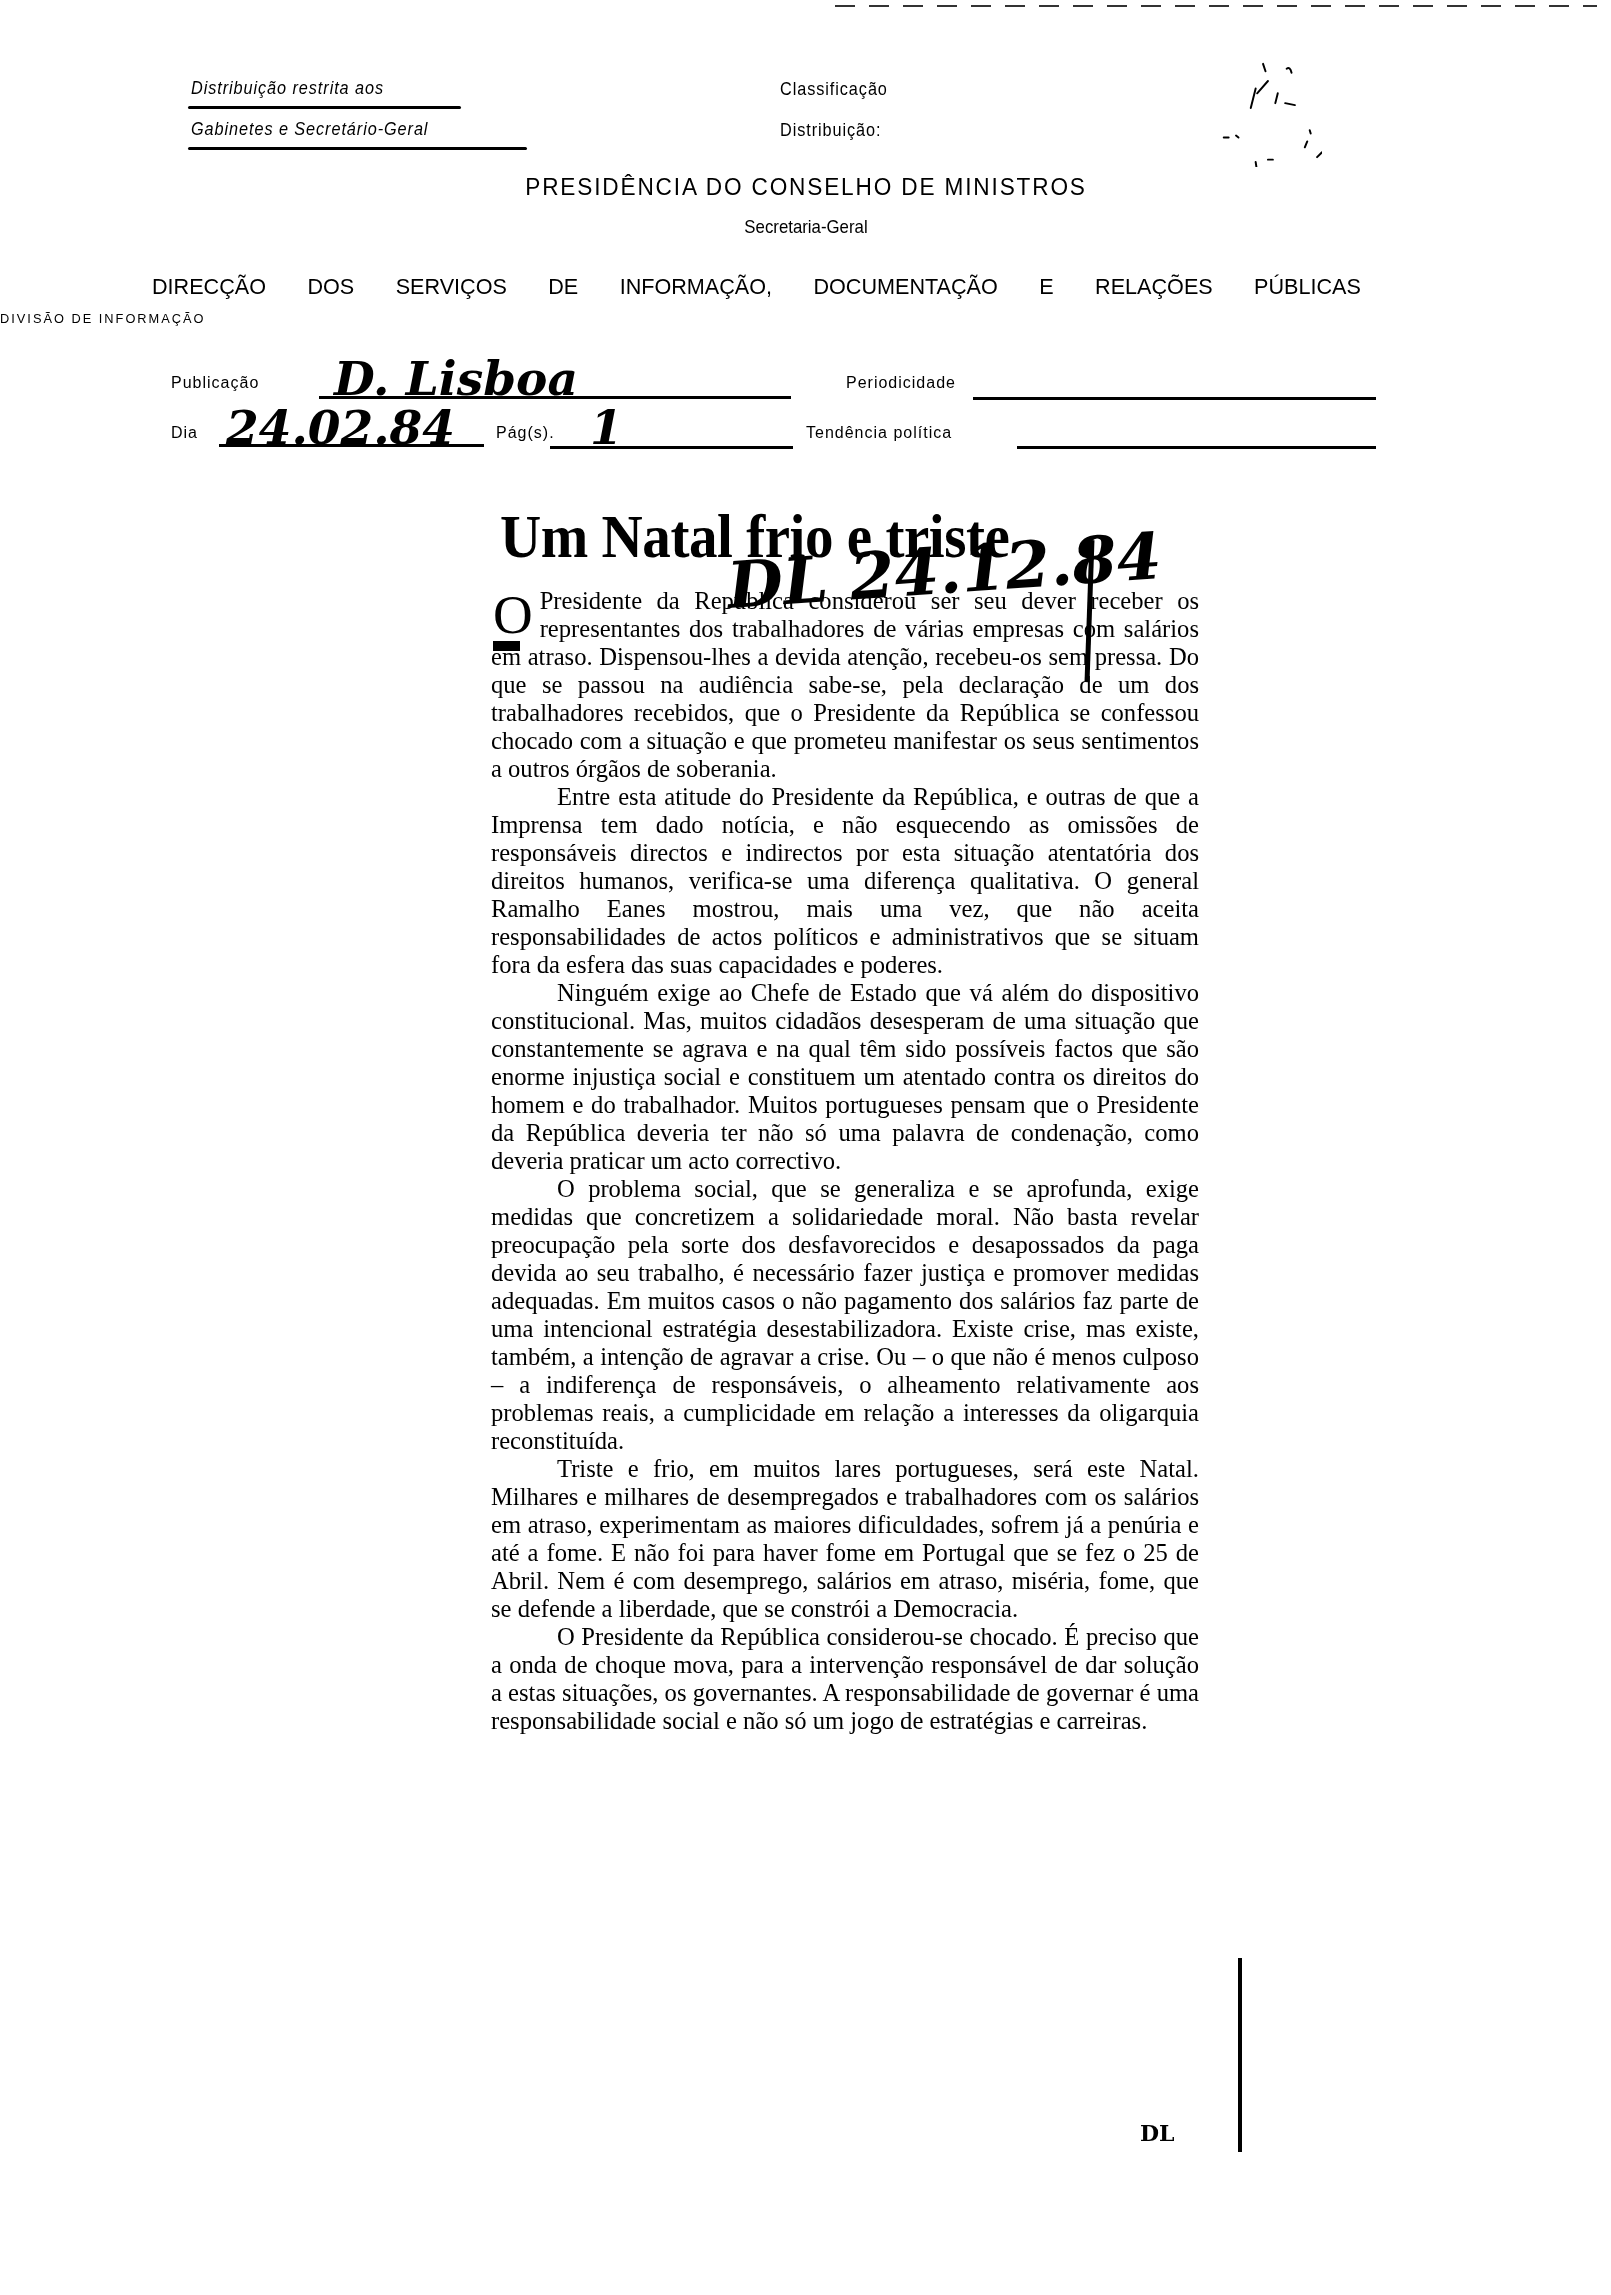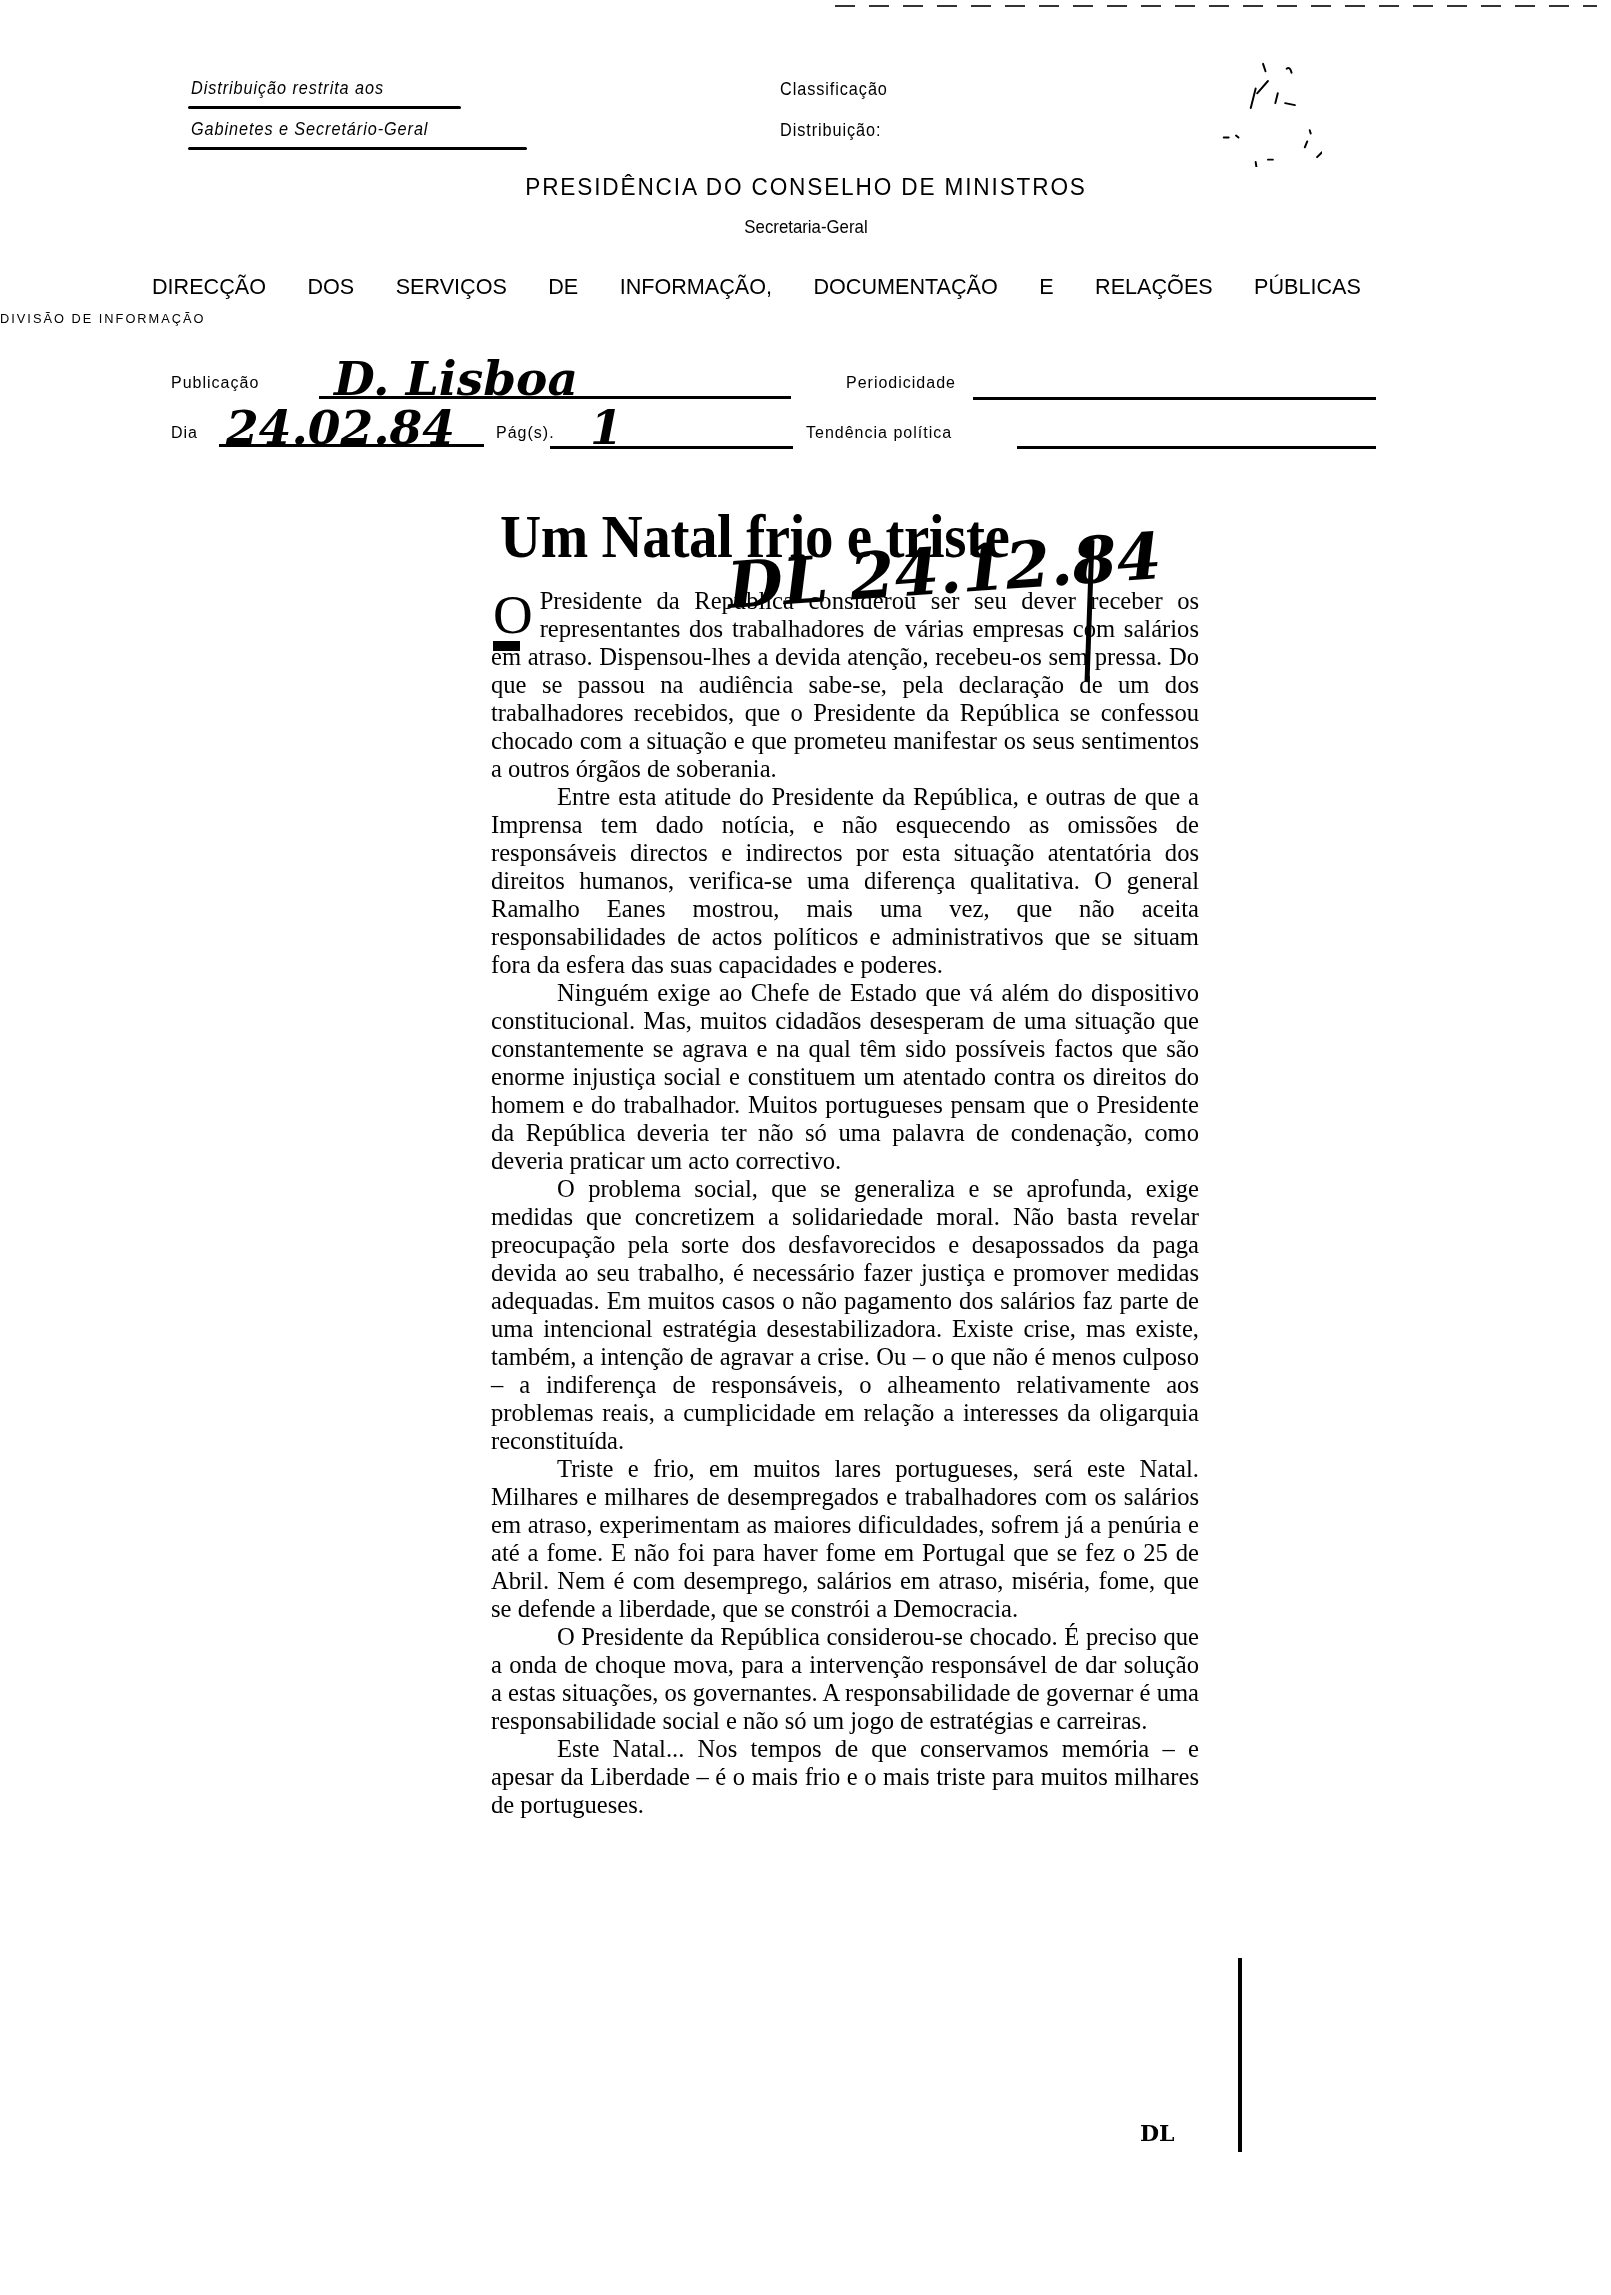--- a/index.html
+++ b/index.html
@@ -109,18 +109,17 @@
 <div class="article">
   <p class="first">
     <span class="dropcap"><span>O</span><span class="bar"></span></span>
     <span>Presidente da República considerou ser seu dever receber os representantes dos trabalhadores de várias empresas com salários em atraso. Dispensou-lhes a devida atenção, recebeu-os sem pressa. Do que se passou na audiência sabe-se, pela declaração de um dos trabalhadores recebidos, que o Presidente da República se confessou chocado com a situação e que prometeu manifestar os seus sentimentos a outros órgãos de soberania.</span>
   </p>
   <p>Entre esta atitude do Presidente da República, e outras de que a Imprensa tem dado notícia, e não esquecendo as omissões de responsáveis directos e indirectos por esta situação atentatória dos direitos humanos, verifica-se uma diferença qualitativa. O general Ramalho Eanes mostrou, mais uma vez, que não aceita responsabilidades de actos políticos e administrativos que se situam fora da esfera das suas capacidades e poderes.</p>
   <p>Ninguém exige ao Chefe de Estado que vá além do dispositivo constitucional. Mas, muitos cidadãos desesperam de uma situação que constantemente se agrava e na qual têm sido possíveis factos que são enorme injustiça social e constituem um atentado contra os direitos do homem e do trabalhador. Muitos portugueses pensam que o Presidente da República deveria ter não só uma palavra de condenação, como deveria praticar um acto correctivo.</p>
   <p>O problema social, que se generaliza e se aprofunda, exige medidas que concretizem a solidariedade moral. Não basta revelar preocupação pela sorte dos desfavorecidos e desapossados da paga devida ao seu trabalho, é necessário fazer justiça e promover medidas adequadas. Em muitos casos o não pagamento dos salários faz parte de uma intencional estratégia desestabilizadora. Existe crise, mas existe, também, a intenção de agravar a crise. Ou – o que não é menos culposo – a indiferença de responsáveis, o alheamento relativamente aos problemas reais, a cumplicidade em relação a interesses da oligarquia reconstituída.</p>
   <p>Triste e frio, em muitos lares portugueses, será este Natal. Milhares e milhares de desempregados e trabalhadores com os salários em atraso, experimentam as maiores dificuldades, sofrem já a penúria e até a fome. E não foi para haver fome em Portugal que se fez o 25 de Abril. Nem é com desemprego, salários em atraso, miséria, fome, que se defende a liberdade, que se constrói a Democracia.</p>
   <p>O Presidente da República considerou-se chocado. É preciso que a onda de choque mova, para a intervenção responsável de dar solução a estas situações, os governantes. A responsabilidade de governar é uma responsabilidade social e não só um jogo de estratégias e carreiras.</p>
-  <p>Este Natal... Nos tempos de que conservamos memória – e apesar da Liberdade – é o mais frio e o mais triste para muitos milhares de portugueses.</p>
 </div>
 
 <div class="side-bar"></div>
 <div class="end-mark">DL</div>
 
 
 </body></html>

